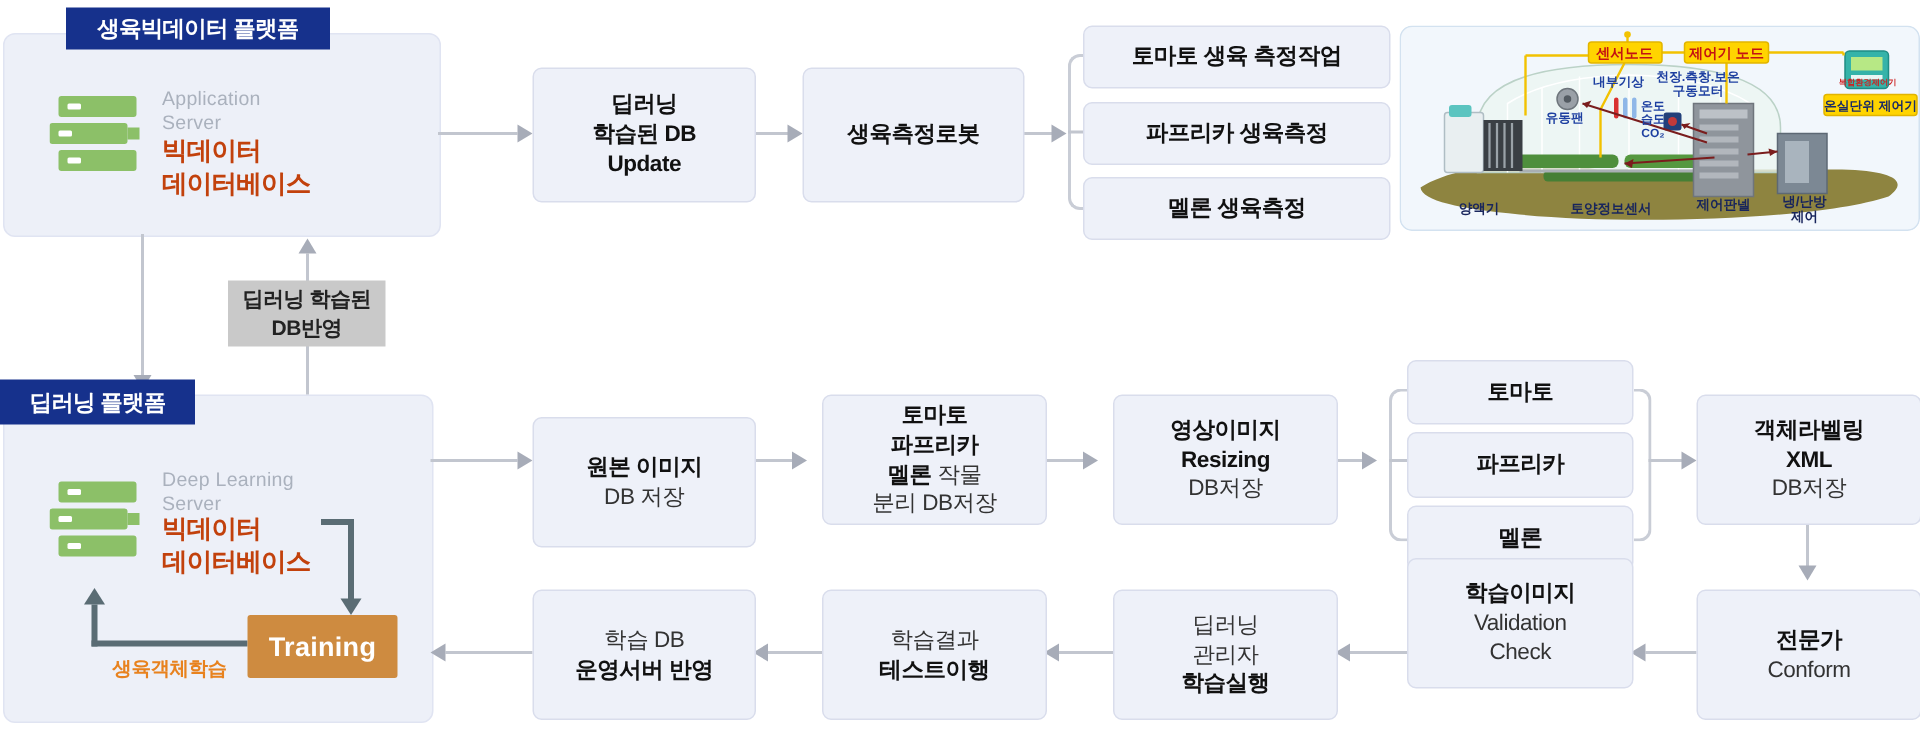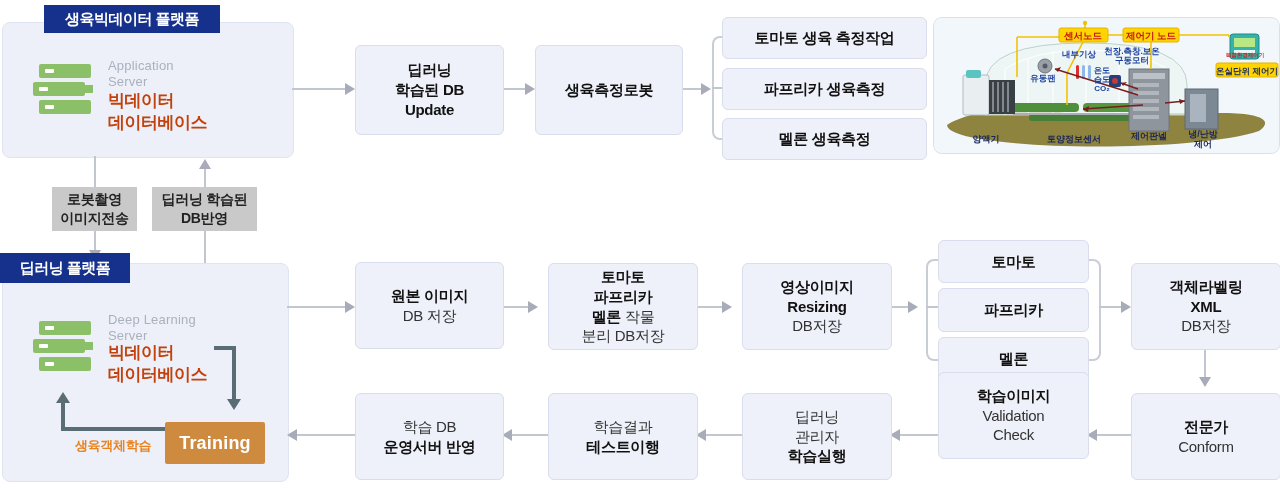--- a/index.html
+++ b/index.html
@@ -164,24 +164,20 @@
 
     <text x="53" y="125" font-size="9" font-weight="bold" fill="#18255C" text-anchor="middle">양액기</text>
     <text x="141" y="125" font-size="9" font-weight="bold" fill="#18255C" text-anchor="middle">토양정보센서</text>
     <text x="216" y="122" font-size="9" font-weight="bold" fill="#18255C" text-anchor="middle">제어판넬</text>
     <text x="270" y="120" font-size="9" font-weight="bold" fill="#18255C" text-anchor="middle">냉/난방</text>
     <text x="270" y="130" font-size="9" font-weight="bold" fill="#18255C" text-anchor="middle">제어</text>
   </svg>
 
   <div class="vl" style="left:94px;top:156px;height:95px;"></div>
   <div class="ar ar-d" style="left:89px;top:250px;"></div>
-  <div class="chip" style="left:52px;top:187px;width:85px;height:44px;">
-    <div>로봇촬영</div>
-      <div>이미지전송</div>
-  </div>
   <div class="vl" style="left:204px;top:169px;height:94px;"></div>
   <div class="ar ar-u" style="left:199px;top:159px;"></div>
   <div class="chip" style="left:152px;top:187px;width:105px;height:44px;">
     <div>딥러닝 학습된</div>
       <div>DB반영</div>
   </div>
 
   <div class="panel" style="left:2px;top:263px;width:285px;height:217px;"></div>
   <div class="badge" style="left:0;top:253px;width:130px;height:30px;">
     <span>딥러닝 플랫폼</span>
@@ -203,30 +199,30 @@
     <div>빅데이터</div>
       <div>데이터베이스</div>
   </div>
 
   <div class="sl" style="left:214px;top:346px;width:22px;height:4px;"></div>
   <div class="sl" style="left:232px;top:346px;width:4px;height:54px;"></div>
   <div class="slar slar-d" style="left:227px;top:399px;"></div>
   <div class="sl" style="left:61px;top:427px;width:104px;height:4px;"></div>
   <div class="sl" style="left:61px;top:403px;width:4px;height:28px;"></div>
   <div class="slar slar-u" style="left:56px;top:392px;"></div>
-  <div class="training" style="left:165px;top:422px;width:100px;height:42px;">
+  <div class="training" style="left:165px;top:410px;width:100px;height:42px;">
     <span>Training</span>
   </div>
   <div class="note" style="left:62px;top:437px;width:102px;">
     <span>생육객체학습</span>
   </div>
 
   <div class="hl" style="left:287px;top:306px;width:58px;"></div>
   <div class="ar ar-r" style="left:345px;top:301px;"></div>
-  <div class="fbox" style="left:355px;top:262px;width:147px;height:85px;">
+  <div class="fbox" style="left:355px;top:278px;width:147px;height:85px;">
     <div class="b">원본 이미지</div>
     <div class="r">DB 저장</div>
   </div>
   <div class="hl" style="left:502px;top:306px;width:27px;"></div>
   <div class="ar ar-r" style="left:528px;top:301px;"></div>
   <div class="fbox" style="left:548px;top:263px;width:148px;height:85px;">
     <div class="b">토마토</div>
     <div class="b">파프리카</div>
     <div><span class="b">멜론</span> <span class="r">작물</span></div>
     <div class="r">분리 DB저장</div>

